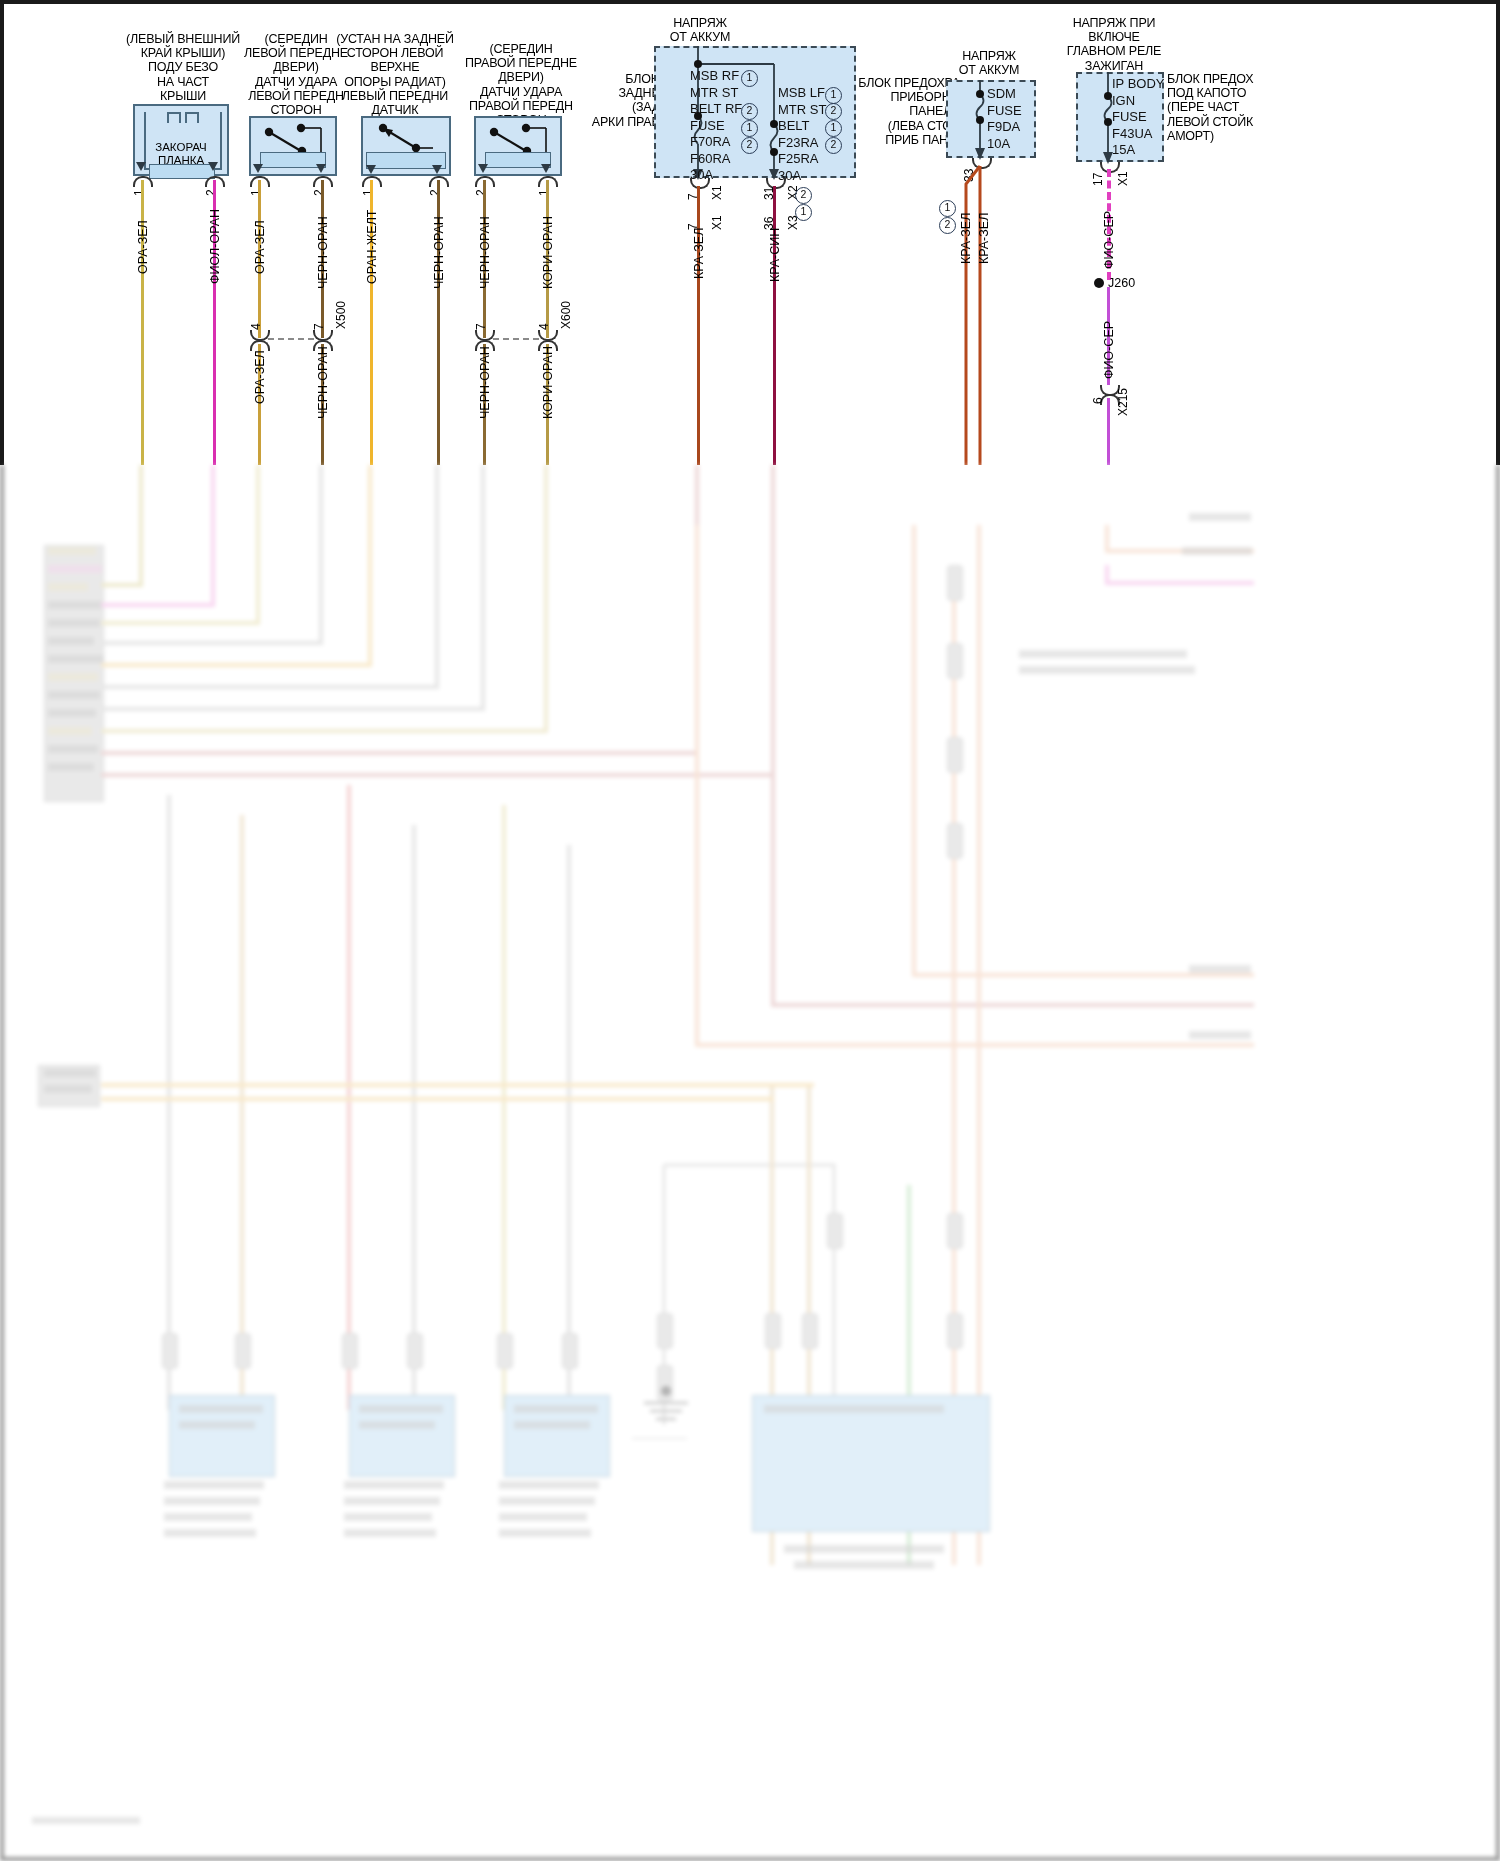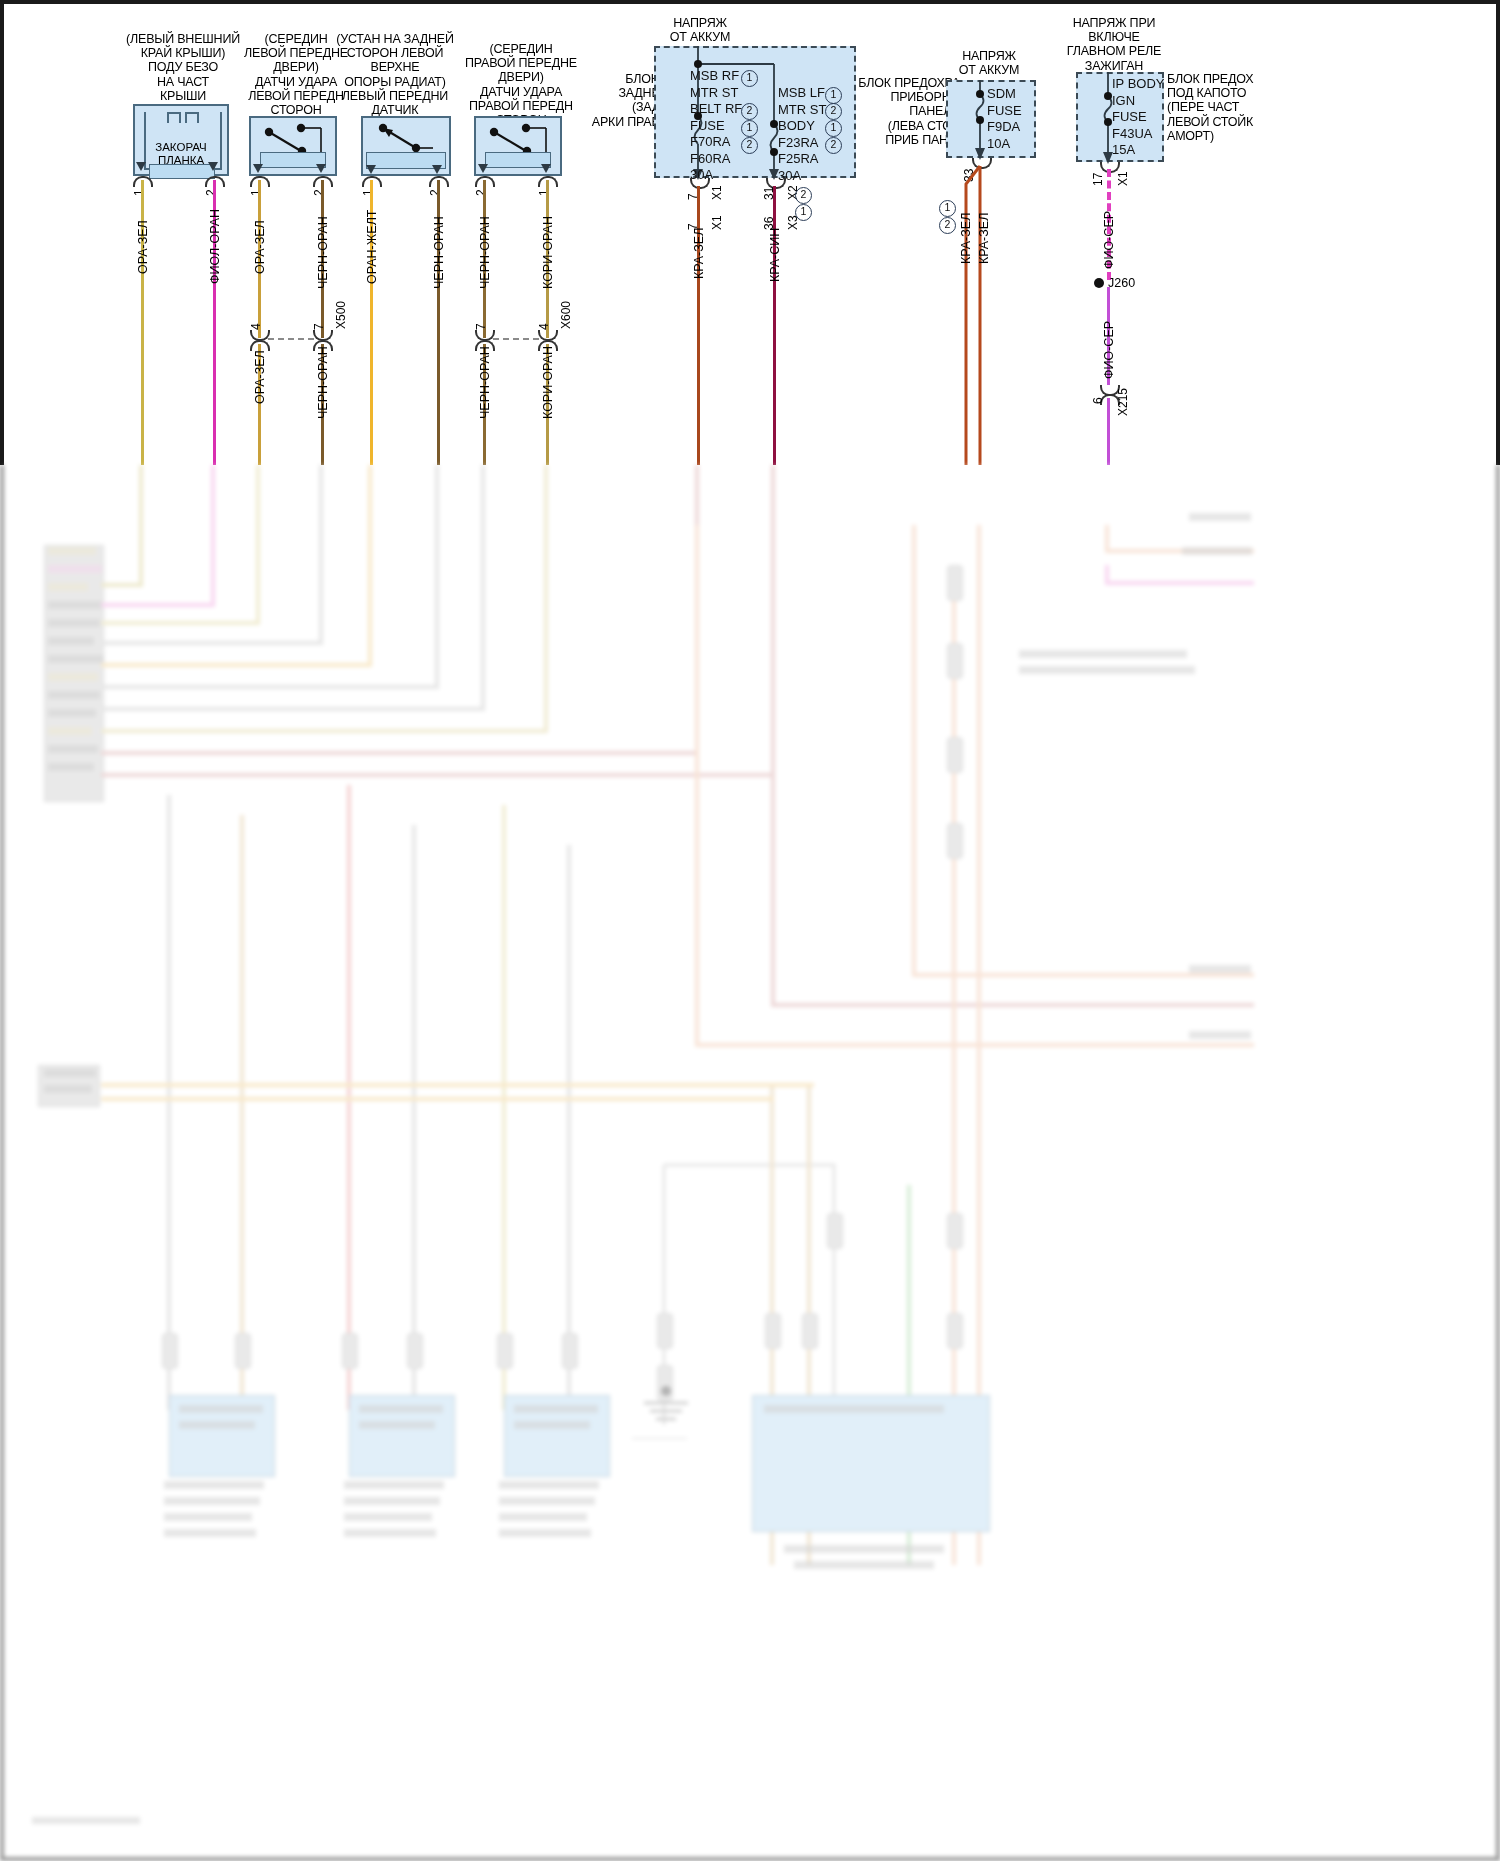--- a/index.html
+++ b/index.html
@@ -167,21 +167,21 @@
 F70RA
 F60RA
 30A</div>
     <div class="circnum" style="left:737px;top:66px;">1</div>
     <div class="circnum" style="left:737px;top:99px;">2</div>
     <div class="circnum" style="left:737px;top:116px;">1</div>
     <div class="circnum" style="left:737px;top:133px;">2</div>
 
     <div class="ftext" style="left:774px;top:81px;">MSB LF
 MTR ST
-BODY
+BELT
 F23RA
 F25RA
 30A</div>
     <div class="circnum" style="left:821px;top:83px;">1</div>
     <div class="circnum" style="left:821px;top:99px;">2</div>
     <div class="circnum" style="left:821px;top:116px;">1</div>
     <div class="circnum" style="left:821px;top:133px;">2</div>
 
     <div class="cap" style="left:935px;top:45px;width:100px;text-align:center;">НАПРЯЖ
 ОТ АККУМ</div>

